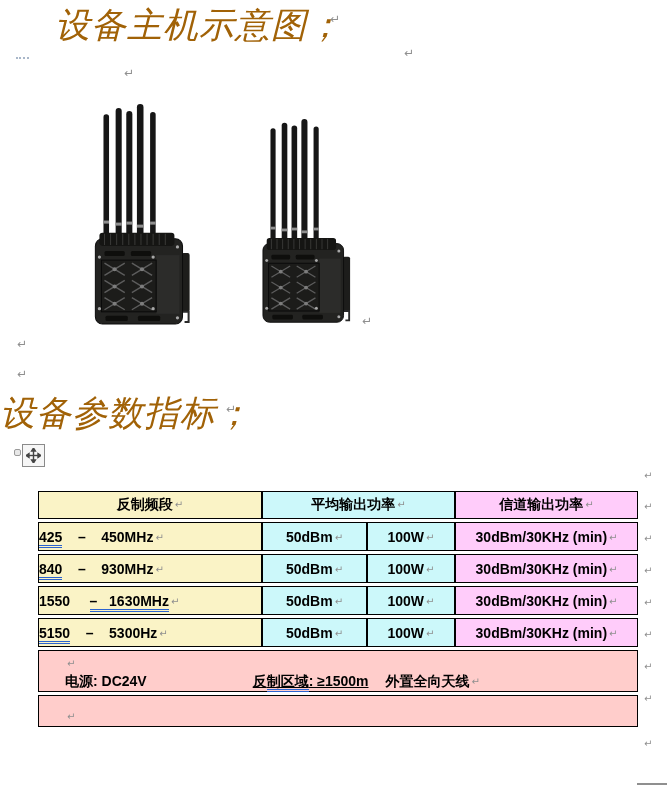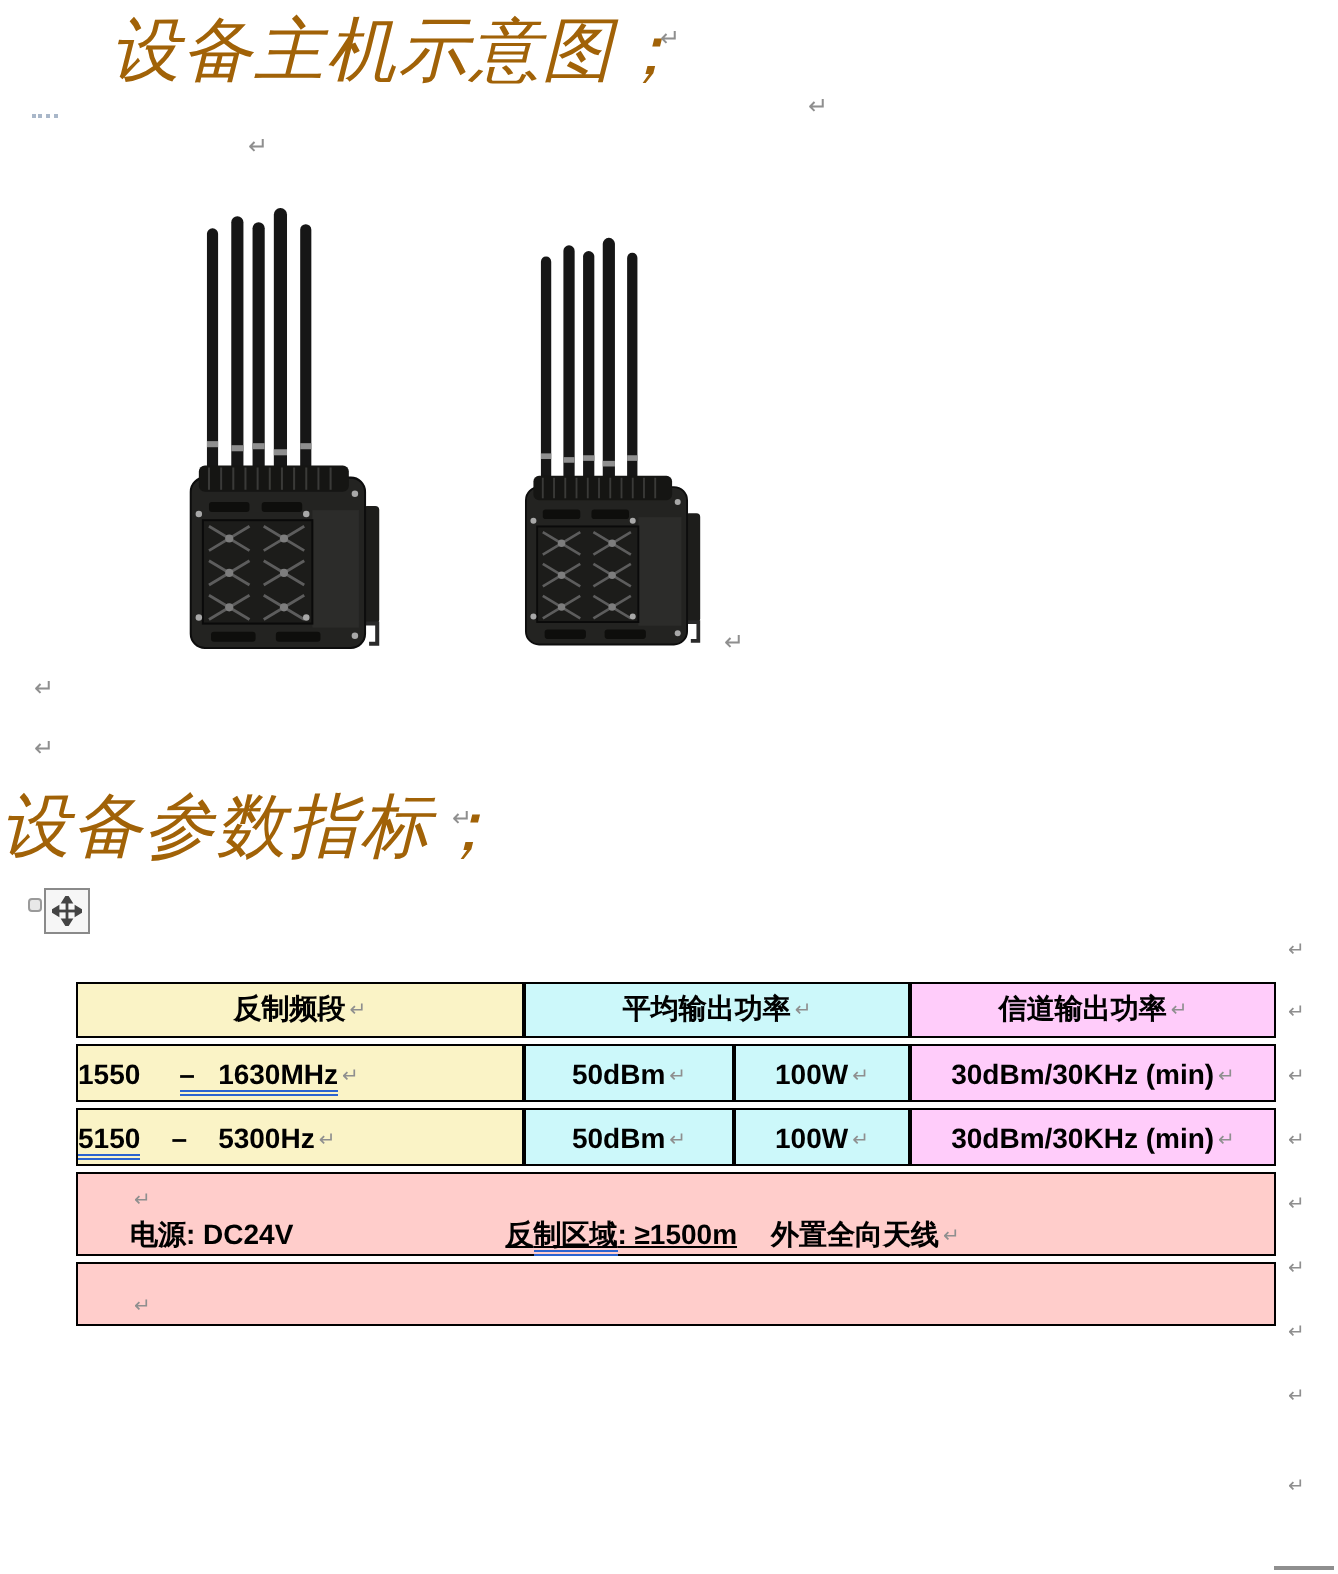--- a/index.html
+++ b/index.html
@@ -234,20 +234,32 @@
     </colgroup>
     <thead>
       <tr>
         <th class="h-freq"><span>反制频段</span><span class="pmark">↵</span></th>
         <th class="h-avg" colspan="2"><span>平均输出功率</span><span class="pmark">↵</span></th>
         <th class="h-chan"><span>信道输出功率</span><span class="pmark">↵</span></th>
       </tr>
     </thead>
     <tbody>
         <tr>
+          <td class="c-freq"><span class="u2">425</span><span>    –    </span><span>450MHz</span><span class="pmark">↵</span></td>
+          <td class="c-avg">50dBm<span class="pmark">↵</span></td>
+          <td class="c-watt">100W<span class="pmark">↵</span></td>
+          <td class="c-chan">30dBm/30KHz (min)<span class="pmark">↵</span></td>
+        </tr>
+        <tr>
+          <td class="c-freq"><span class="u2">840</span><span>    –    </span><span>930MHz</span><span class="pmark">↵</span></td>
+          <td class="c-avg">50dBm<span class="pmark">↵</span></td>
+          <td class="c-watt">100W<span class="pmark">↵</span></td>
+          <td class="c-chan">30dBm/30KHz (min)<span class="pmark">↵</span></td>
+        </tr>
+        <tr>
           <td class="c-freq"><span>1550</span><span>     </span><span class="u2">–   1630MHz</span><span class="pmark">↵</span></td>
           <td class="c-avg">50dBm<span class="pmark">↵</span></td>
           <td class="c-watt">100W<span class="pmark">↵</span></td>
           <td class="c-chan">30dBm/30KHz (min)<span class="pmark">↵</span></td>
         </tr>
         <tr>
           <td class="c-freq"><span class="u2">5150</span><span>    –    </span><span>5300Hz</span><span class="pmark">↵</span></td>
           <td class="c-avg">50dBm<span class="pmark">↵</span></td>
           <td class="c-watt">100W<span class="pmark">↵</span></td>
           <td class="c-chan">30dBm/30KHz (min)<span class="pmark">↵</span></td>

